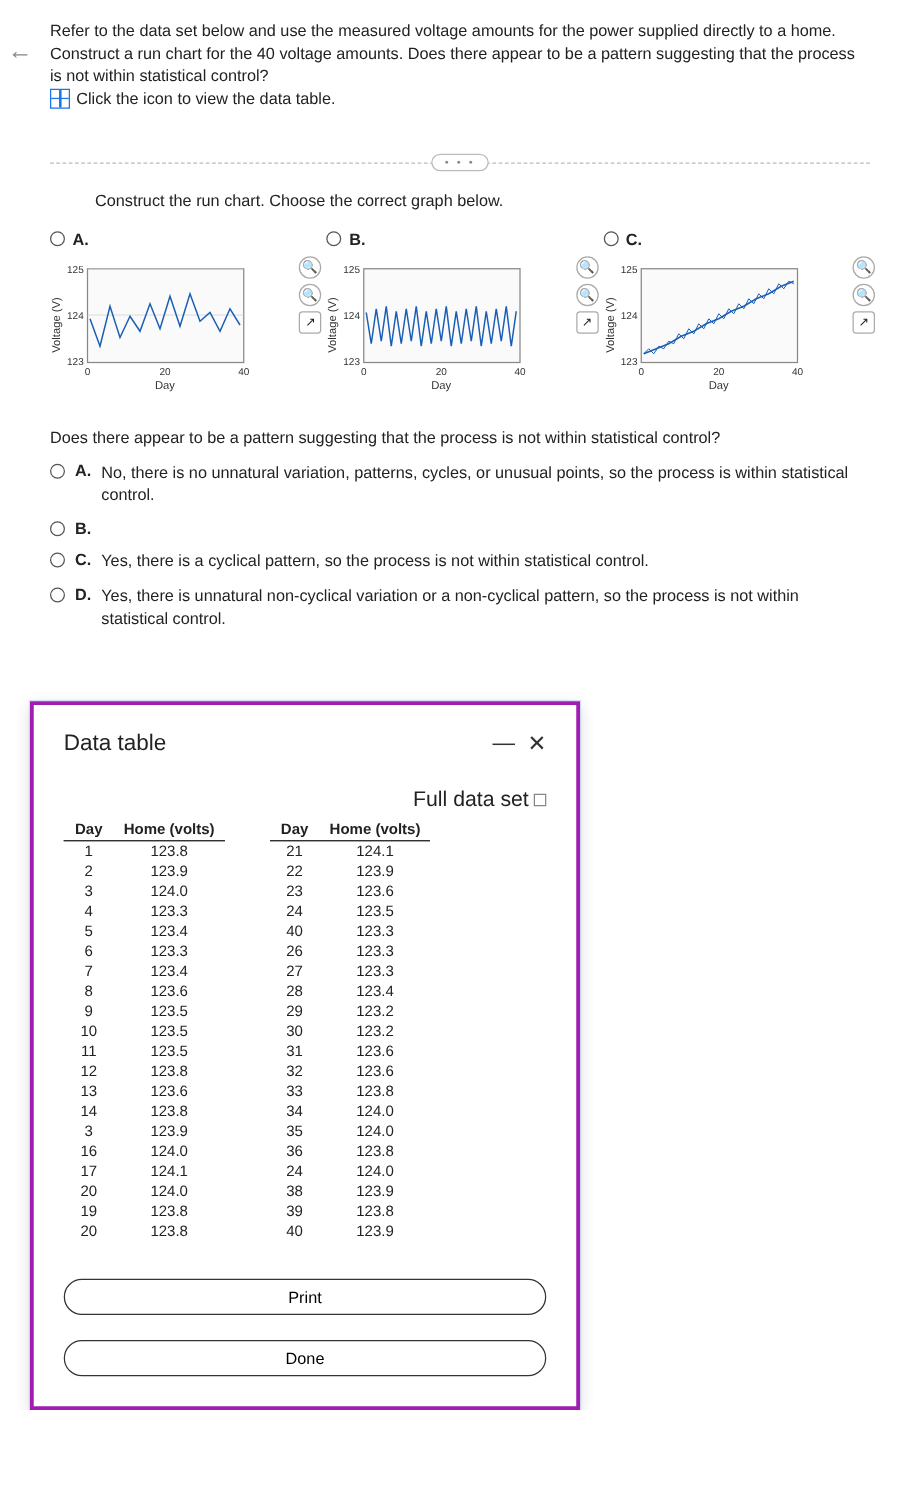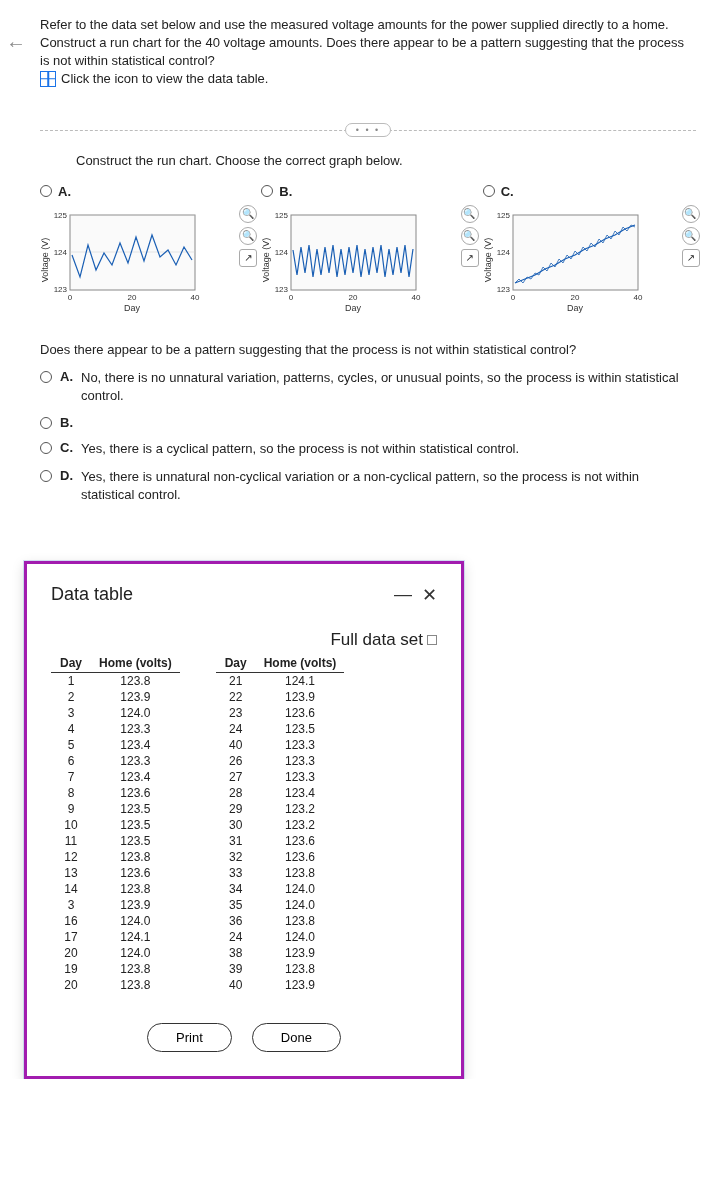--- a/index.html
+++ b/index.html
@@ -36,21 +36,21 @@
   .modal-title { font-size:18px; }
   .modal-controls { display:flex; gap:10px; font-size:18px; color:#333; }
   .modal-controls span { cursor:pointer; }
   .full-link { text-align:right; font-size:17px; margin-bottom:4px; display:flex; justify-content:flex-end; align-items:center; gap:4px; }
   .copy-ico { width:10px; height:10px; border:1px solid #888; display:inline-block; position:relative; }
   .tables-row { display:flex; gap: 36px; }
   .dtable { border-collapse: collapse; font-size:12px; }
   .dtable th { border-bottom:1px solid #333; padding:2px 8px; font-weight:bold; text-align:center; }
   .dtable td { padding:1px 8px; text-align:center; }
   .dtable td:first-child { text-align:center; width:40px; }
-  .modal-foot { display:flex; justify-content:center; gap:20px; margin-top:30px; }
+  .modal-foot { display:flex; justify-content:center; gap:20px; margin-top:30px;flex-direction:column; }
   .btn { border:1.5px solid #333; border-radius:18px; padding:6px 28px; background:#fff; font-size:13px; cursor:pointer; }
   .axis-label { font-size:9px; fill:#333; }
   .tick { font-size:8px; fill:#333; }
 </style>
 </head>
 <body>
 
 <div class="page">
   <span class="back-arrow">←</span>
 

